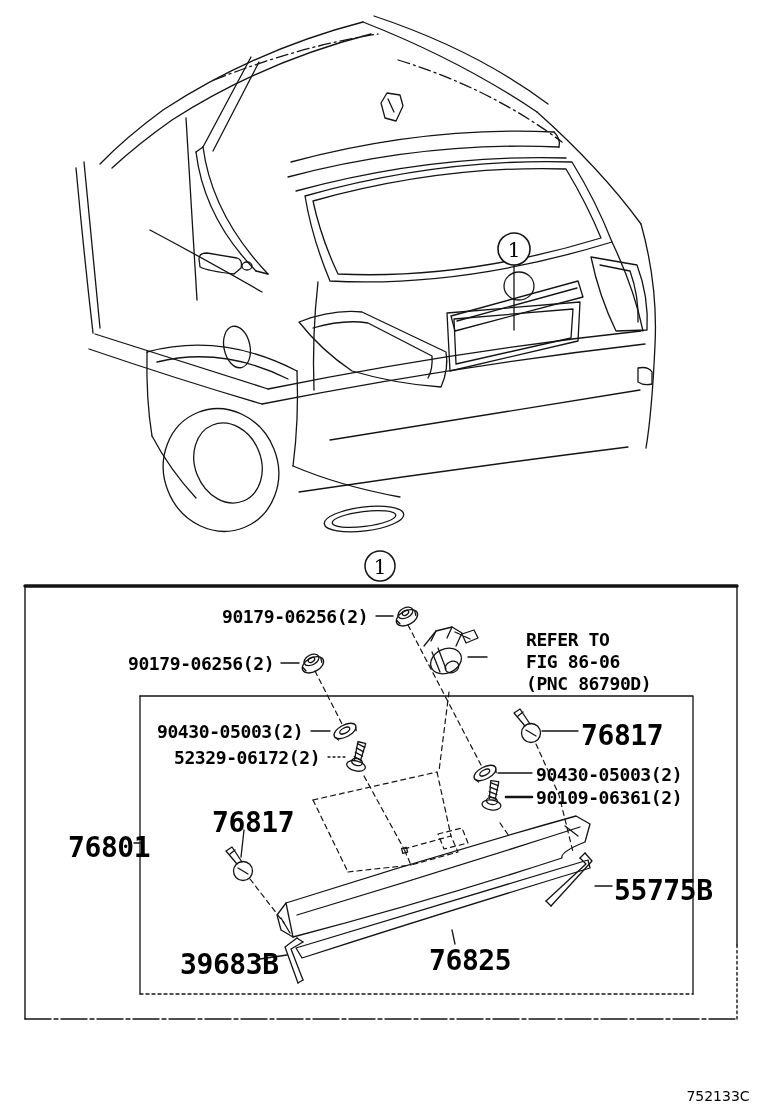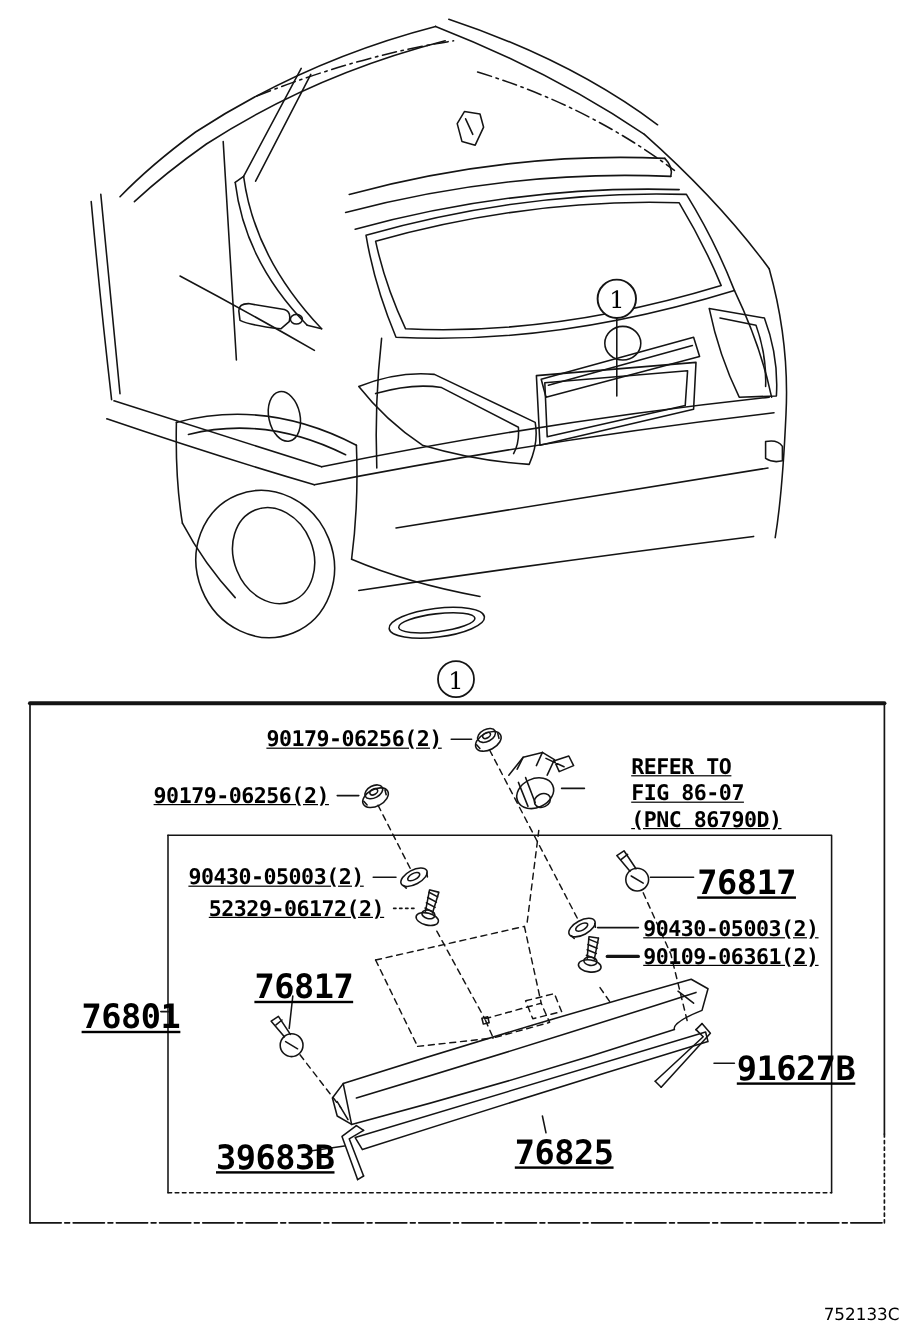--- a/index.html
+++ b/index.html
@@ -1,20 +1,20 @@
 <!DOCTYPE html>
 <html><head>
 <meta charset="utf-8">
 <style>
   html,body{margin:0;padding:0;background:#fff;}
   .page{position:relative;width:760px;height:1112px;background:#fff;overflow:hidden;
         font-family:"DejaVu Sans Mono",monospace;}
   svg{position:absolute;left:0;top:0;}
   .lbl{position:absolute;font:bold 18px/1.1 "DejaVu Sans Mono",monospace;
-       color:#000;white-space:nowrap;letter-spacing:-0.4px;text-decoration:underline;}
+       color:#000;white-space:nowrap;letter-spacing:-0.4px;}
   .lbl.big{font-size:28px;}
   .refblock .lbl{position:static;display:block;}
   .refblock{position:absolute;margin-left:36px;}
   .code{position:absolute;font:14px/1.1 "DejaVu Sans",sans-serif;color:#000;
         text-align:center;}
   .callout-num{font:20px "DejaVu Serif",serif;}
 </style>
 </head>
 <body>
 
@@ -257,32 +257,32 @@
     <path d="M260,959 L287,955"></path>
     <path d="M455,944 L452,930"></path>
   </g>
 </svg>
 
 <div class="lbl" style="left:222px;top:607px">90179-06256(2)</div>
 <div class="lbl" style="left:128px;top:654px">90179-06256(2)</div>
 
 <div class="refblock" style="left:490px;top:630px">
   <div class="lbl">REFER TO</div>
-  <div class="lbl" style="margin-top:2px">FIG 86-07</div>
+  <div class="lbl" style="margin-top:2px">FIG 86-06</div>
   <div class="lbl" style="margin-top:2px">(PNC 86790D)</div>
 </div>
 
 <div class="lbl" style="left:157px;top:722px">90430-05003(2)</div>
 <div class="lbl" style="left:174px;top:748px">52329-06172(2)</div>
 
 <div class="lbl big" style="left:581px;top:721px">76817</div>
 <div class="lbl" style="left:536px;top:765px">90430-05003(2)</div>
 <div class="lbl" style="left:536px;top:788px">90109-06361(2)</div>
 
 <div class="lbl big" style="left:68px;top:833px">76801</div>
 <div class="lbl big" style="left:212px;top:808px">76817</div>
-<div class="lbl big" style="left:614px;top:876px">91627B</div>
+<div class="lbl big" style="left:614px;top:876px">55775B</div>
 <div class="lbl big" style="left:180px;top:950px">39683B</div>
 <div class="lbl big" style="left:429px;top:946px">76825</div>
 
 <div class="code" style="left:680px;top:1089px;width:76px">752133C</div>
 
 </div>
 
 </body></html>

